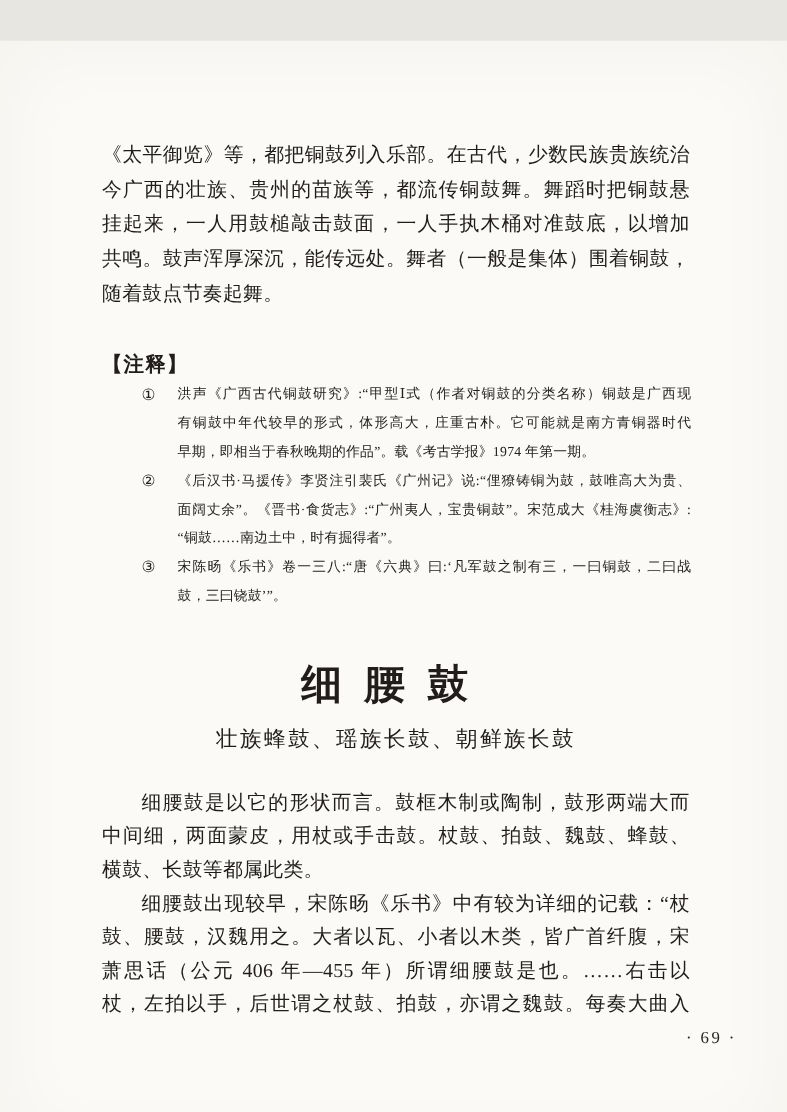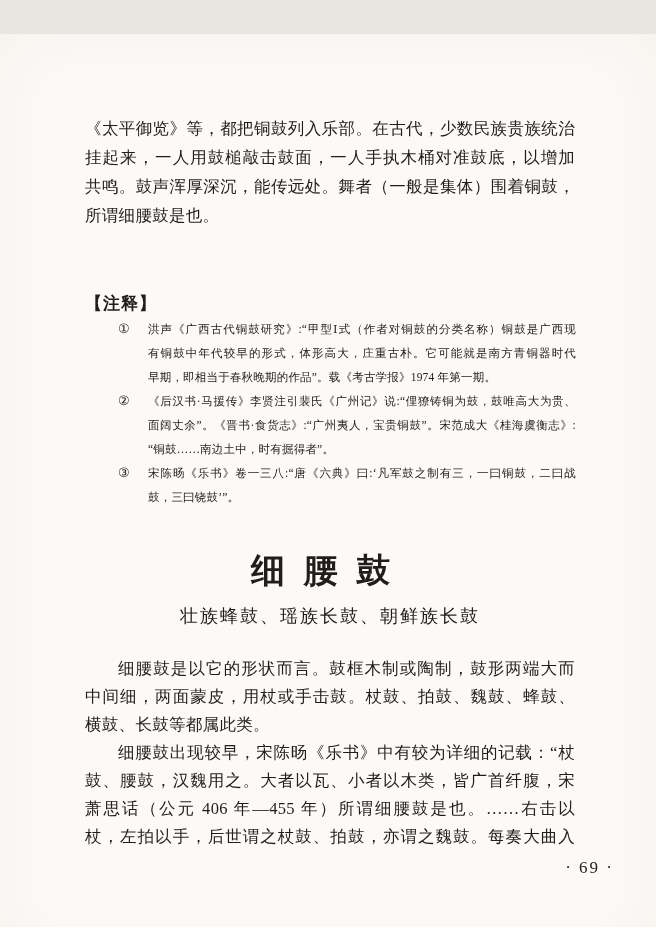--- a/index.html
+++ b/index.html
@@ -46,42 +46,43 @@
     font-size: 34px; font-weight: bold; letter-spacing: 0.55em;
   }
   .subtitle {
     position: absolute; left: 0; top: 570px; width: 490px;
     text-align: center; font-size: 18px; letter-spacing: 2px;
   }
 
   
   .pagenum {
     position: absolute; top: 824px; right: 42px;
-    font-size: 17px; letter-spacing: 2px; color: #262421;
+    font-size: 14px; letter-spacing: 2px; color: #262421;
   }
 
   
   .watermark {
     position: absolute; top: 895px; right: 7px;
     font-size: 17px; letter-spacing: 1px;
   }
   .wm-site { color: #0c4a6e; font-weight: bold; }
   .wm-domain { color: #14532d; font-family: "Liberation Sans", sans-serif; font-size: 20px; }
 </style>
 </head>
 <body>
 
 <div class="page">
   <div class="content">
 
     <div class="para" style="top:80px;">
       <div class="bline j">《太平御览》等，都把铜鼓列入乐部。在古代，少数民族贵族统治</div>
+      <div class="bline j">今广西的壮族、贵州的苗族等，都流传铜鼓舞。舞蹈时把铜鼓悬</div>
       <div class="bline j">挂起来，一人用鼓槌敲击鼓面，一人手执木桶对准鼓底，以增加</div>
       <div class="bline j">共鸣。鼓声浑厚深沉，能传远处。舞者（一般是集体）围着铜鼓，</div>
-      <div class="bline">所谓细腰鼓是也。</div>
+      <div class="bline">随着鼓点节奏起舞。</div>
     </div>
 
     <div class="notes-label">【注释】</div>
     <div class="notes">
       <div class="note">
         <span class="nmark">①</span>
         <div class="nlines">
           <div class="nline j">洪声《广西古代铜鼓研究》:“甲型Ⅰ式（作者对铜鼓的分类名称）铜鼓是广西现</div>
           <div class="nline j">有铜鼓中年代较早的形式，体形高大，庄重古朴。它可能就是南方青铜器时代</div>
           <div class="nline">早期，即相当于春秋晚期的作品”。载《考古学报》1974 年第一期。</div>

